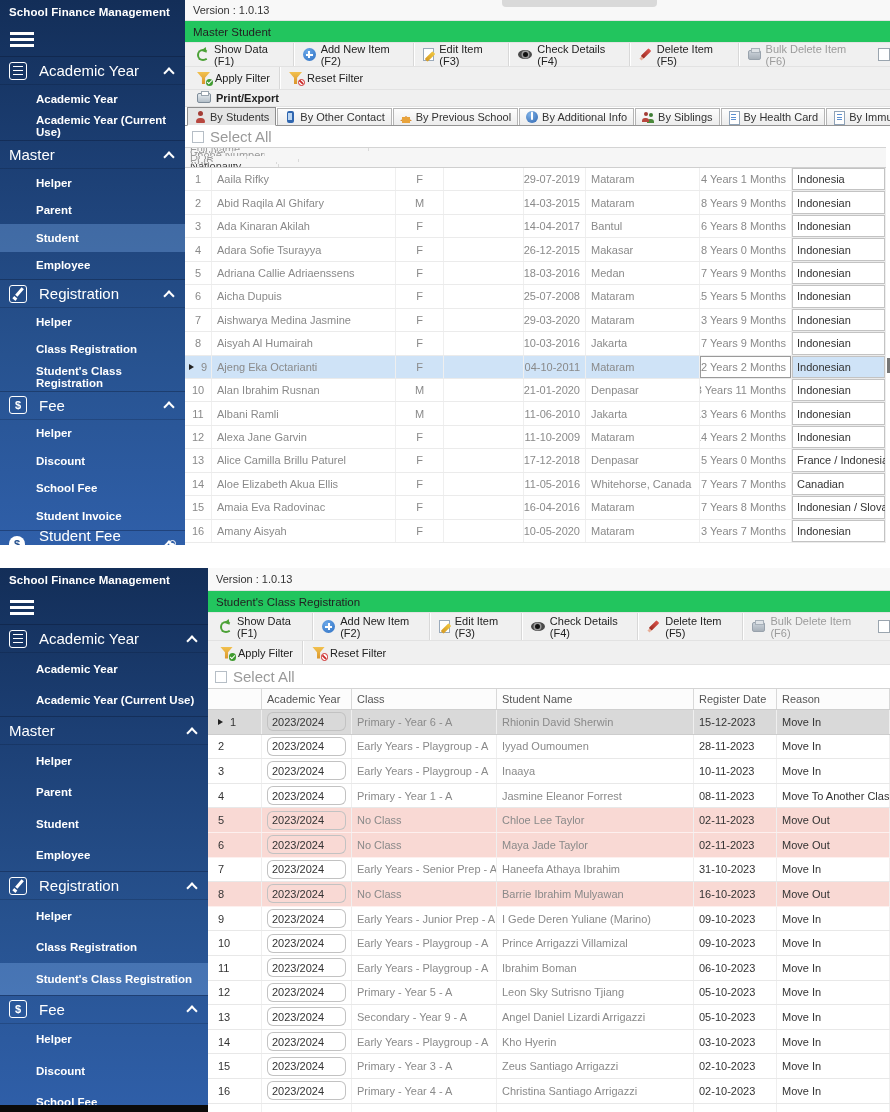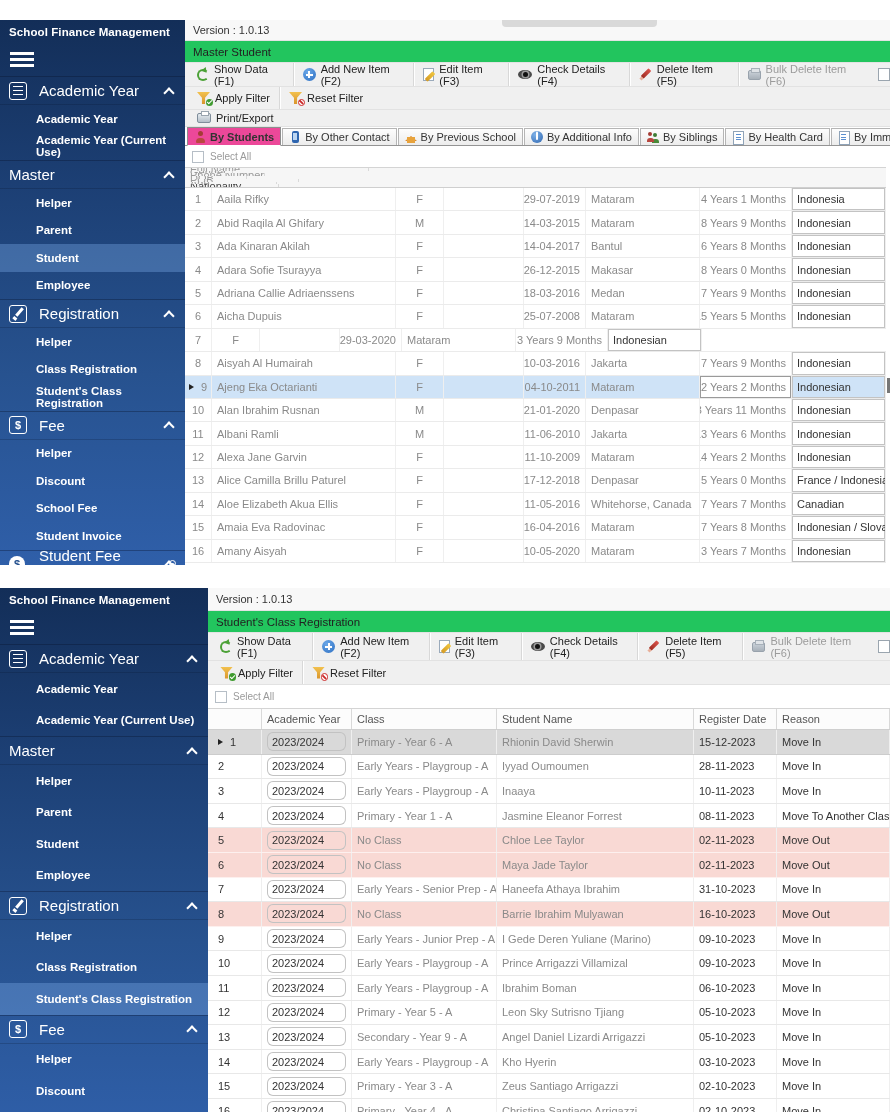--- a/index.html
+++ b/index.html
@@ -1,19 +1,19 @@
 <!DOCTYPE html>
 <html><head>
 <meta charset="utf-8">
 <style>
   * { margin:0; padding:0; box-sizing:border-box; }
   html,body { width:890px; height:1112px; }
   body { position:relative; background:#fff; font-family:"Liberation Sans",sans-serif; overflow:hidden; }
 
-  .screen { position:absolute; left:0; width:890px; overflow:hidden; background:#fff;margin-top:20px; }
+  .screen { position:absolute; left:0; width:890px; overflow:hidden; background:#fff; }
   #screen-top { top:0; height:545px; }
   #screen-bottom { top:568px; height:544px; }
 
   
   .sidebar { position:absolute; top:0; bottom:0; left:0; color:#fff;
     background:linear-gradient(180deg,#132e58 0%,#1c3f74 30%,#27528f 65%,#2f5fa9 100%); }
   #screen-top .sidebar { width:185px; }
   #screen-bottom .sidebar { width:208px; }
   .side-title { padding:6px 0 0 9px; font-size:11.5px; font-weight:bold; letter-spacing:.1px; }
   .burger { width:24px; height:15px; margin:14px 0 4px 10px; border-top:3px solid #fff; border-bottom:3px solid #fff; position:relative; }
@@ -43,21 +43,21 @@
   
   .main { position:absolute; top:0; bottom:0; right:0; background:#fff; }
   #screen-top .main { left:185px; }
   #screen-bottom .main { left:208px; }
   .version-bar { height:21px; background:#f8f8f8; border-bottom:1px solid #e3e3e3; font-size:11px; color:#333; display:flex; align-items:center; padding-left:8px; }
   #screen-bottom .version-bar { height:23px; }
   .title-bar { height:22px; background:#22c55e; border-bottom:1px solid #e3e3e3; font-size:11.5px; color:#222; display:flex; align-items:center; padding-left:8px; }
   .toolbar { background:#f0f0f0; border-bottom:1px solid #e2e2e2; display:flex; align-items:stretch; padding-left:3px; }
   #screen-top .tb-actions { height:24px; } #screen-bottom .tb-actions { height:28px; }
   #screen-top .tb-filters { height:23px; } #screen-bottom .tb-filters { height:24px; }
-  .tb-print { height:17px; }
+  .tb-print { height:17px;font-weight:bold; }
   .tbtn { display:flex; align-items:center; gap:5px; padding:0 9px; font-size:11px; color:#222; border-right:1px solid #d8d8d8; box-shadow:1px 0 0 #fff; cursor:default; }
   .tbtn.last { border-right:none; box-shadow:none; }
   .tbtn.disabled { color:#9b9b9b; }
   .tb-check { width:13px; height:13px; background:#fff; border:1px solid #9aa5af; align-self:center; margin-left:9px; }
 
   
   .ic { position:relative; display:inline-block; flex:none; }
   .ic-refresh { width:12px; height:12px; border-radius:50%; border:2.5px solid #4ba136; border-right-color:transparent; }
   .ic-refresh::after { content:""; position:absolute; right:-3px; top:-2px; border:3px solid transparent; border-left:5px solid #4ba136; transform:rotate(50deg); }
   .ic-add { width:13px; height:13px; border-radius:50%; background:radial-gradient(circle at 35% 30%,#6aa7e8,#2d6fc2); }
@@ -79,37 +79,37 @@
   .badge.ok::before { content:""; position:absolute; left:1.5px; top:1.5px; width:4px; height:2px; border-left:1.5px solid #fff; border-bottom:1.5px solid #fff; transform:rotate(-45deg); }
   .badge.no { background:#fff; border:1.5px solid #cc2b2b; }
   .badge.no::before { content:""; position:absolute; left:0; top:1.5px; width:4.5px; height:1.5px; background:#cc2b2b; transform:rotate(45deg); }
   .ic-print { width:14px; height:10px; background:linear-gradient(#e6ebef,#b4bfc9); border:1px solid #7f8d9a; border-radius:2px; }
   .ic-print::before { content:""; position:absolute; left:3px; top:-3px; width:6px; height:3px; background:#fff; border:1px solid #9aa5af; }
 
   
   .tabs { display:flex; align-items:flex-end; height:19px; background:#fff; border-bottom:1px solid #949494; padding-left:2px; }
   .tab { display:flex; align-items:center; gap:4px; height:17px; padding:0 6px; font-size:11px; color:#333;
     background:linear-gradient(#fdfdfd,#ececec); border:1px solid #b5b5b5; border-bottom:none; margin-right:1px; white-space:nowrap; }
-  .tab.active { height:19px; background:#ec4899; border-color:#8d8d8d; margin-bottom:-1px; border-bottom:1px solid #fff; z-index:2;font-weight:bold; }
+  .tab.active { height:19px; background:#e5e5e5; border-color:#8d8d8d; margin-bottom:-1px; border-bottom:1px solid #fff; z-index:2; }
   .gi { width:12px; height:12px; position:relative; flex:none; }
   .gi-person::before { content:""; position:absolute; top:0; left:3.5px; width:5px; height:5px; border-radius:50%; background:#a33c35; }
   .gi-person::after { content:""; position:absolute; bottom:0; left:1.5px; width:9px; height:5px; border-radius:4px 4px 1px 1px; background:#b8473f; }
   .gi-phone::before { content:""; position:absolute; left:2.5px; top:0; width:7px; height:12px; border-radius:2px; background:#2f66b0; }
   .gi-phone::after { content:""; position:absolute; left:4px; top:2px; width:4px; height:7px; background:#bcd6f2; }
   .gi-house::before { content:""; position:absolute; left:0; top:-1px; border:6px solid transparent; border-bottom:5px solid #d9882f; }
   .gi-house::after { content:""; position:absolute; left:2px; bottom:0; width:8px; height:6px; background:#e8a33c; }
   .gi-info::before { content:""; position:absolute; inset:0; border-radius:50%; background:radial-gradient(circle at 35% 30%,#7fb2e8,#2f66b0); }
   .gi-info::after { content:""; position:absolute; left:5px; top:3px; width:2px; height:6px; background:#fff; border-radius:1px; box-shadow:0 -2.5px 0 #fff; }
   .gi-people::before { content:""; position:absolute; top:1px; left:1.5px; width:4px; height:4px; border-radius:50%; background:#a33c35; box-shadow:5px 1px 0 #3e7d35; }
   .gi-people::after { content:""; position:absolute; bottom:1px; left:0; width:7px; height:4px; border-radius:3px 3px 0 0; background:#b8473f; box-shadow:5px 1px 0 #4a8a3a; }
   .gi-card::before { content:""; position:absolute; left:1px; top:0; width:9px; height:12px; background:#fff; border:1px solid #8fa3b8; }
   .gi-card::after { content:""; position:absolute; left:3.5px; top:3px; width:5px; height:6px; background:repeating-linear-gradient(to bottom,#5b8fd0 0 1px,transparent 1px 2.5px); }
 
   
-  .select-all { display:flex; align-items:center; gap:6px; padding-left:7px; background:#fff; font-size:10px; color:#9a9a9a; }
+  .select-all { display:flex; align-items:center; gap:6px; padding-left:7px; background:#fff; font-size:15px; color:#9a9a9a; }
   #screen-top .select-all { height:21px; } #screen-bottom .select-all { height:23px; }
   .cb { width:12px; height:12px; background:#fff; border:1px solid #b6bec6; flex:none; }
 
   
   .tbl { position:relative; }
   .t-head { display:flex; align-items:stretch; background:#f6f6f6; border-top:1px solid #d4d4d4; border-bottom:1px solid #cfcfcf; font-size:11px; color:#9a9a9a; }
   #screen-top .t-head { height:21px; width:701px;flex-direction:column; }
   #screen-bottom .t-head { height:22px; width:682px; color:#555; background:#fcfcfc; }
   .th { display:flex; align-items:center; padding:0 5px; border-right:1px solid #d9d9d9; overflow:hidden; white-space:nowrap; }
   .hfz { filter:blur(.6px); }
@@ -368,20 +368,21 @@
             <div class="c c-name fz">Aicha Dupuis</div>
             <div class="c c-gender fz r-center">F</div>
             <div class="c c-phone fz"></div>
             <div class="c c-dob fz r-right">25-07-2008</div>
             <div class="c c-pob fz">Mataram</div>
             <div class="c c-age fz r-right">15 Years 5 Months</div>
             <div class="c c-nat">Indonesian</div>
           </div>
           <div class="t-row">
             <div class="c c-num fz r-center">7</div>
+            <div class="c c-name fz">Aishwarya Medina Jasmine</div>
             <div class="c c-gender fz r-center">F</div>
             <div class="c c-phone fz"></div>
             <div class="c c-dob fz r-right">29-03-2020</div>
             <div class="c c-pob fz">Mataram</div>
             <div class="c c-age fz r-right">3 Years 9 Months</div>
             <div class="c c-nat">Indonesian</div>
           </div>
           <div class="t-row">
             <div class="c c-num fz r-center">8</div>
             <div class="c c-name fz">Aisyah Al Humairah</div>

